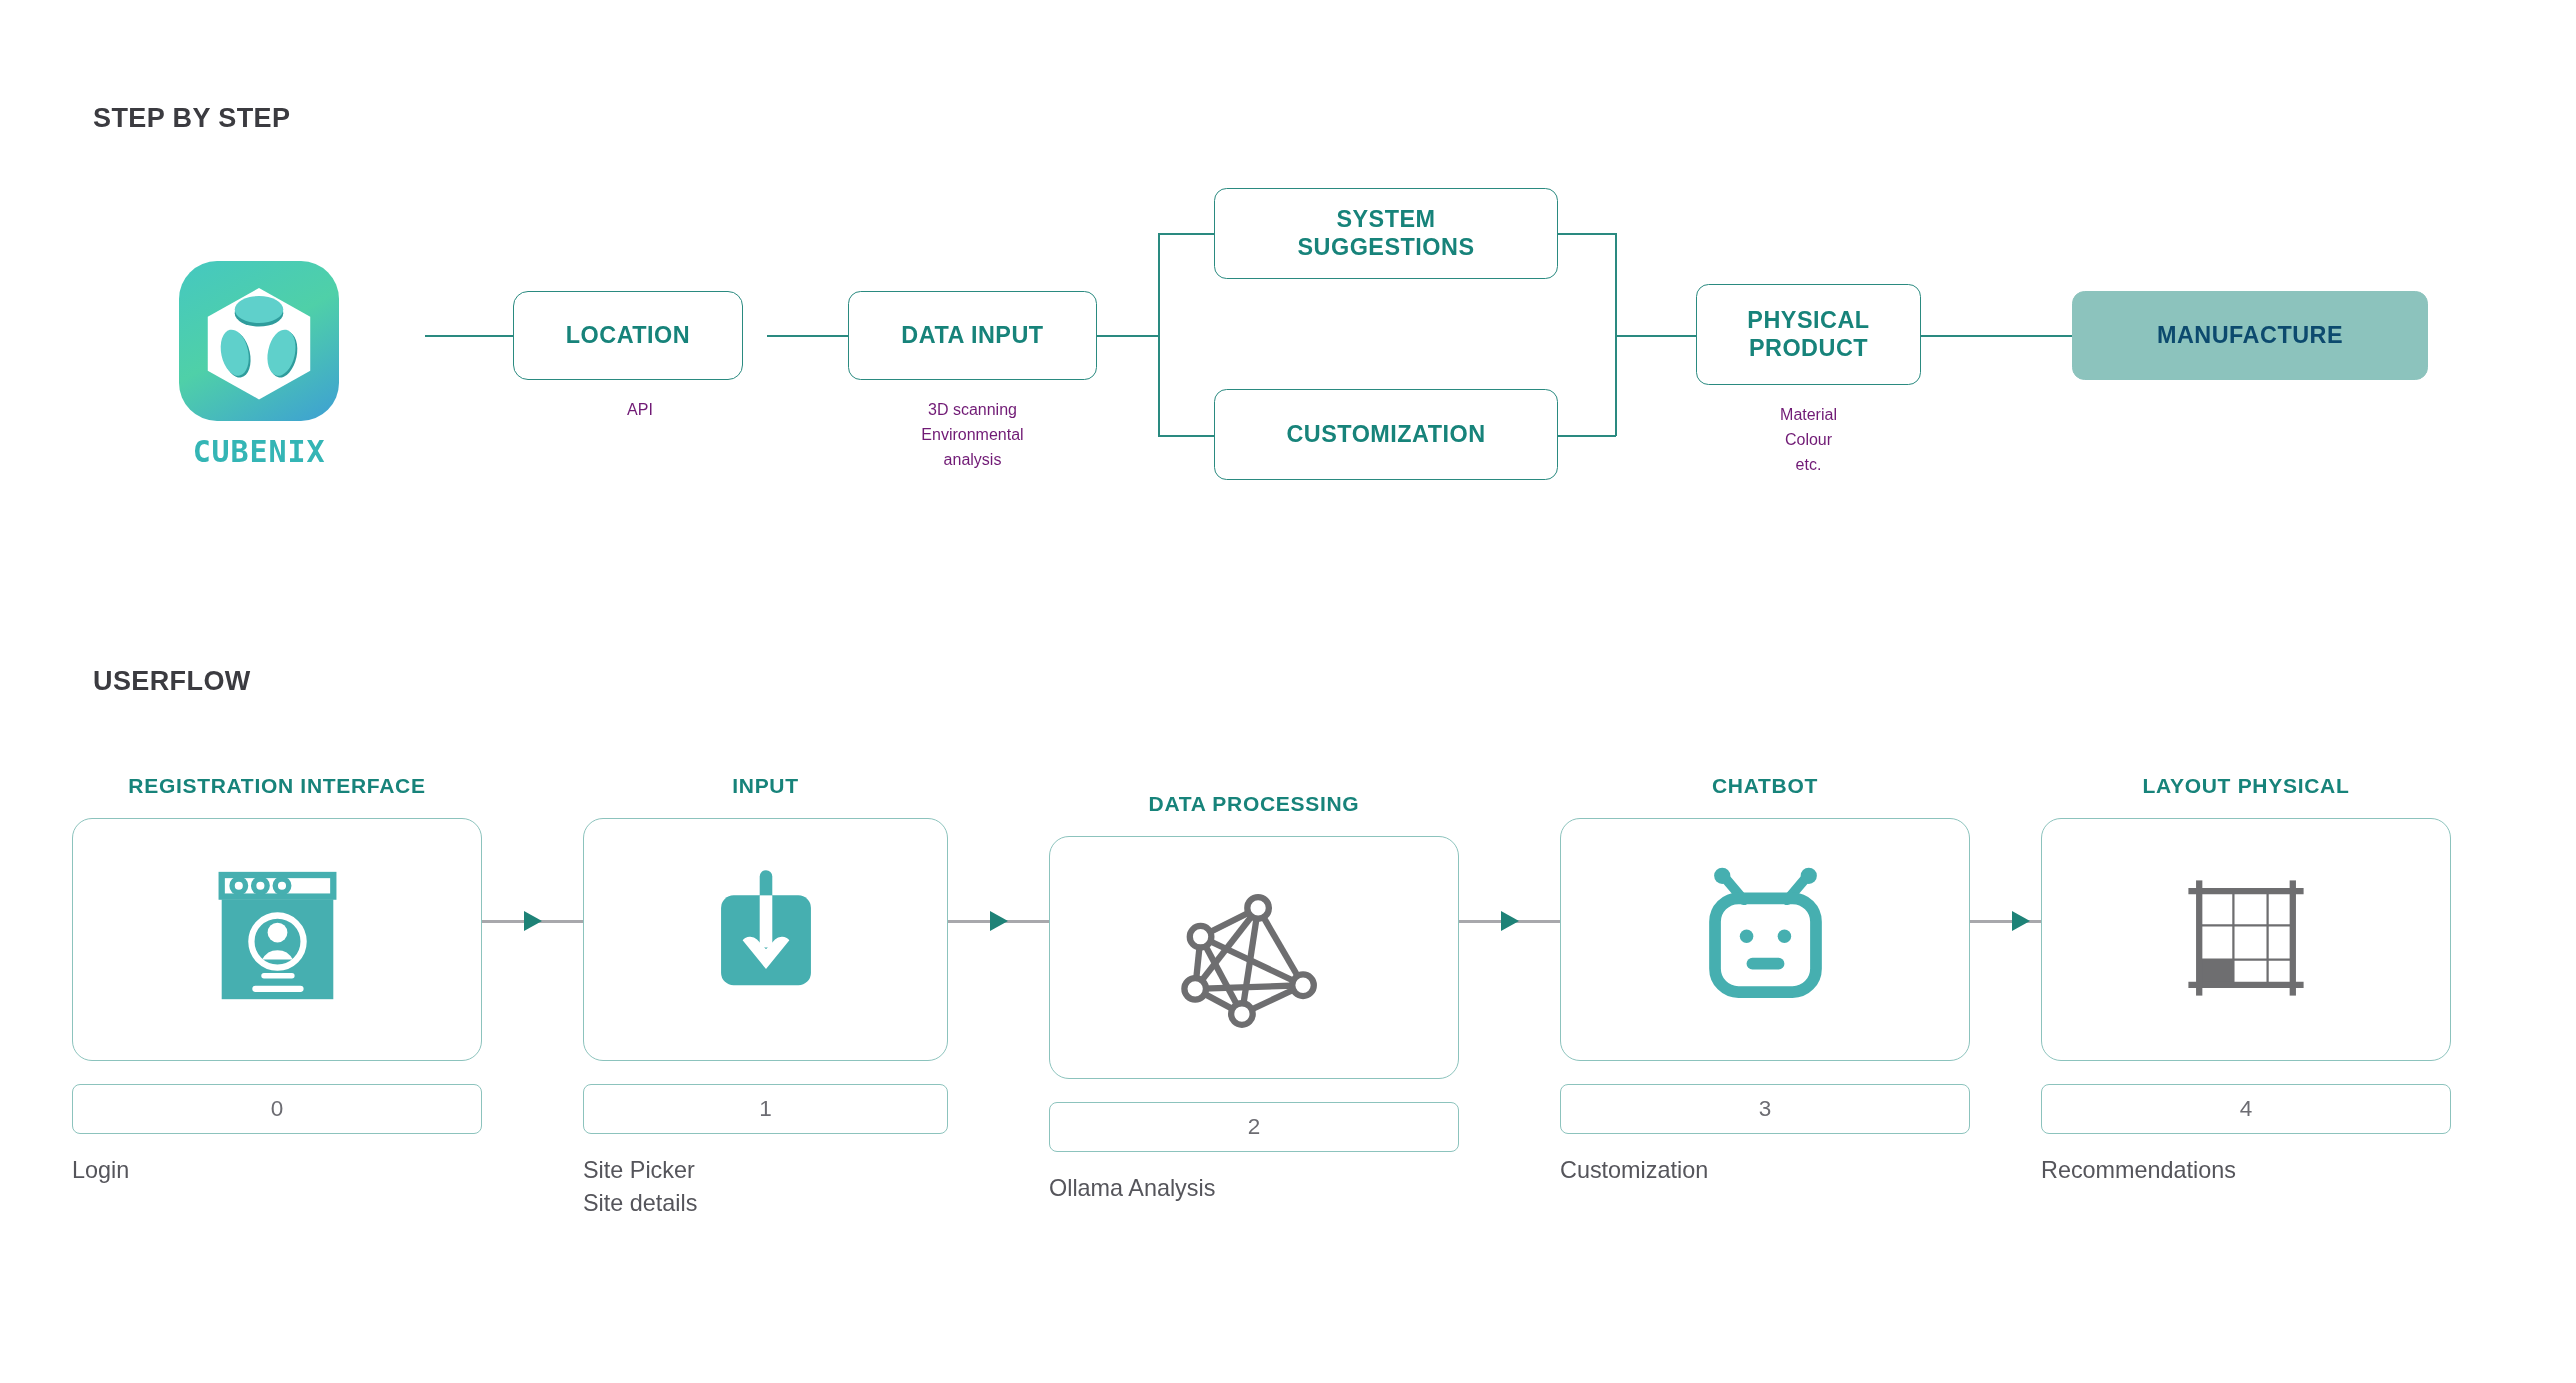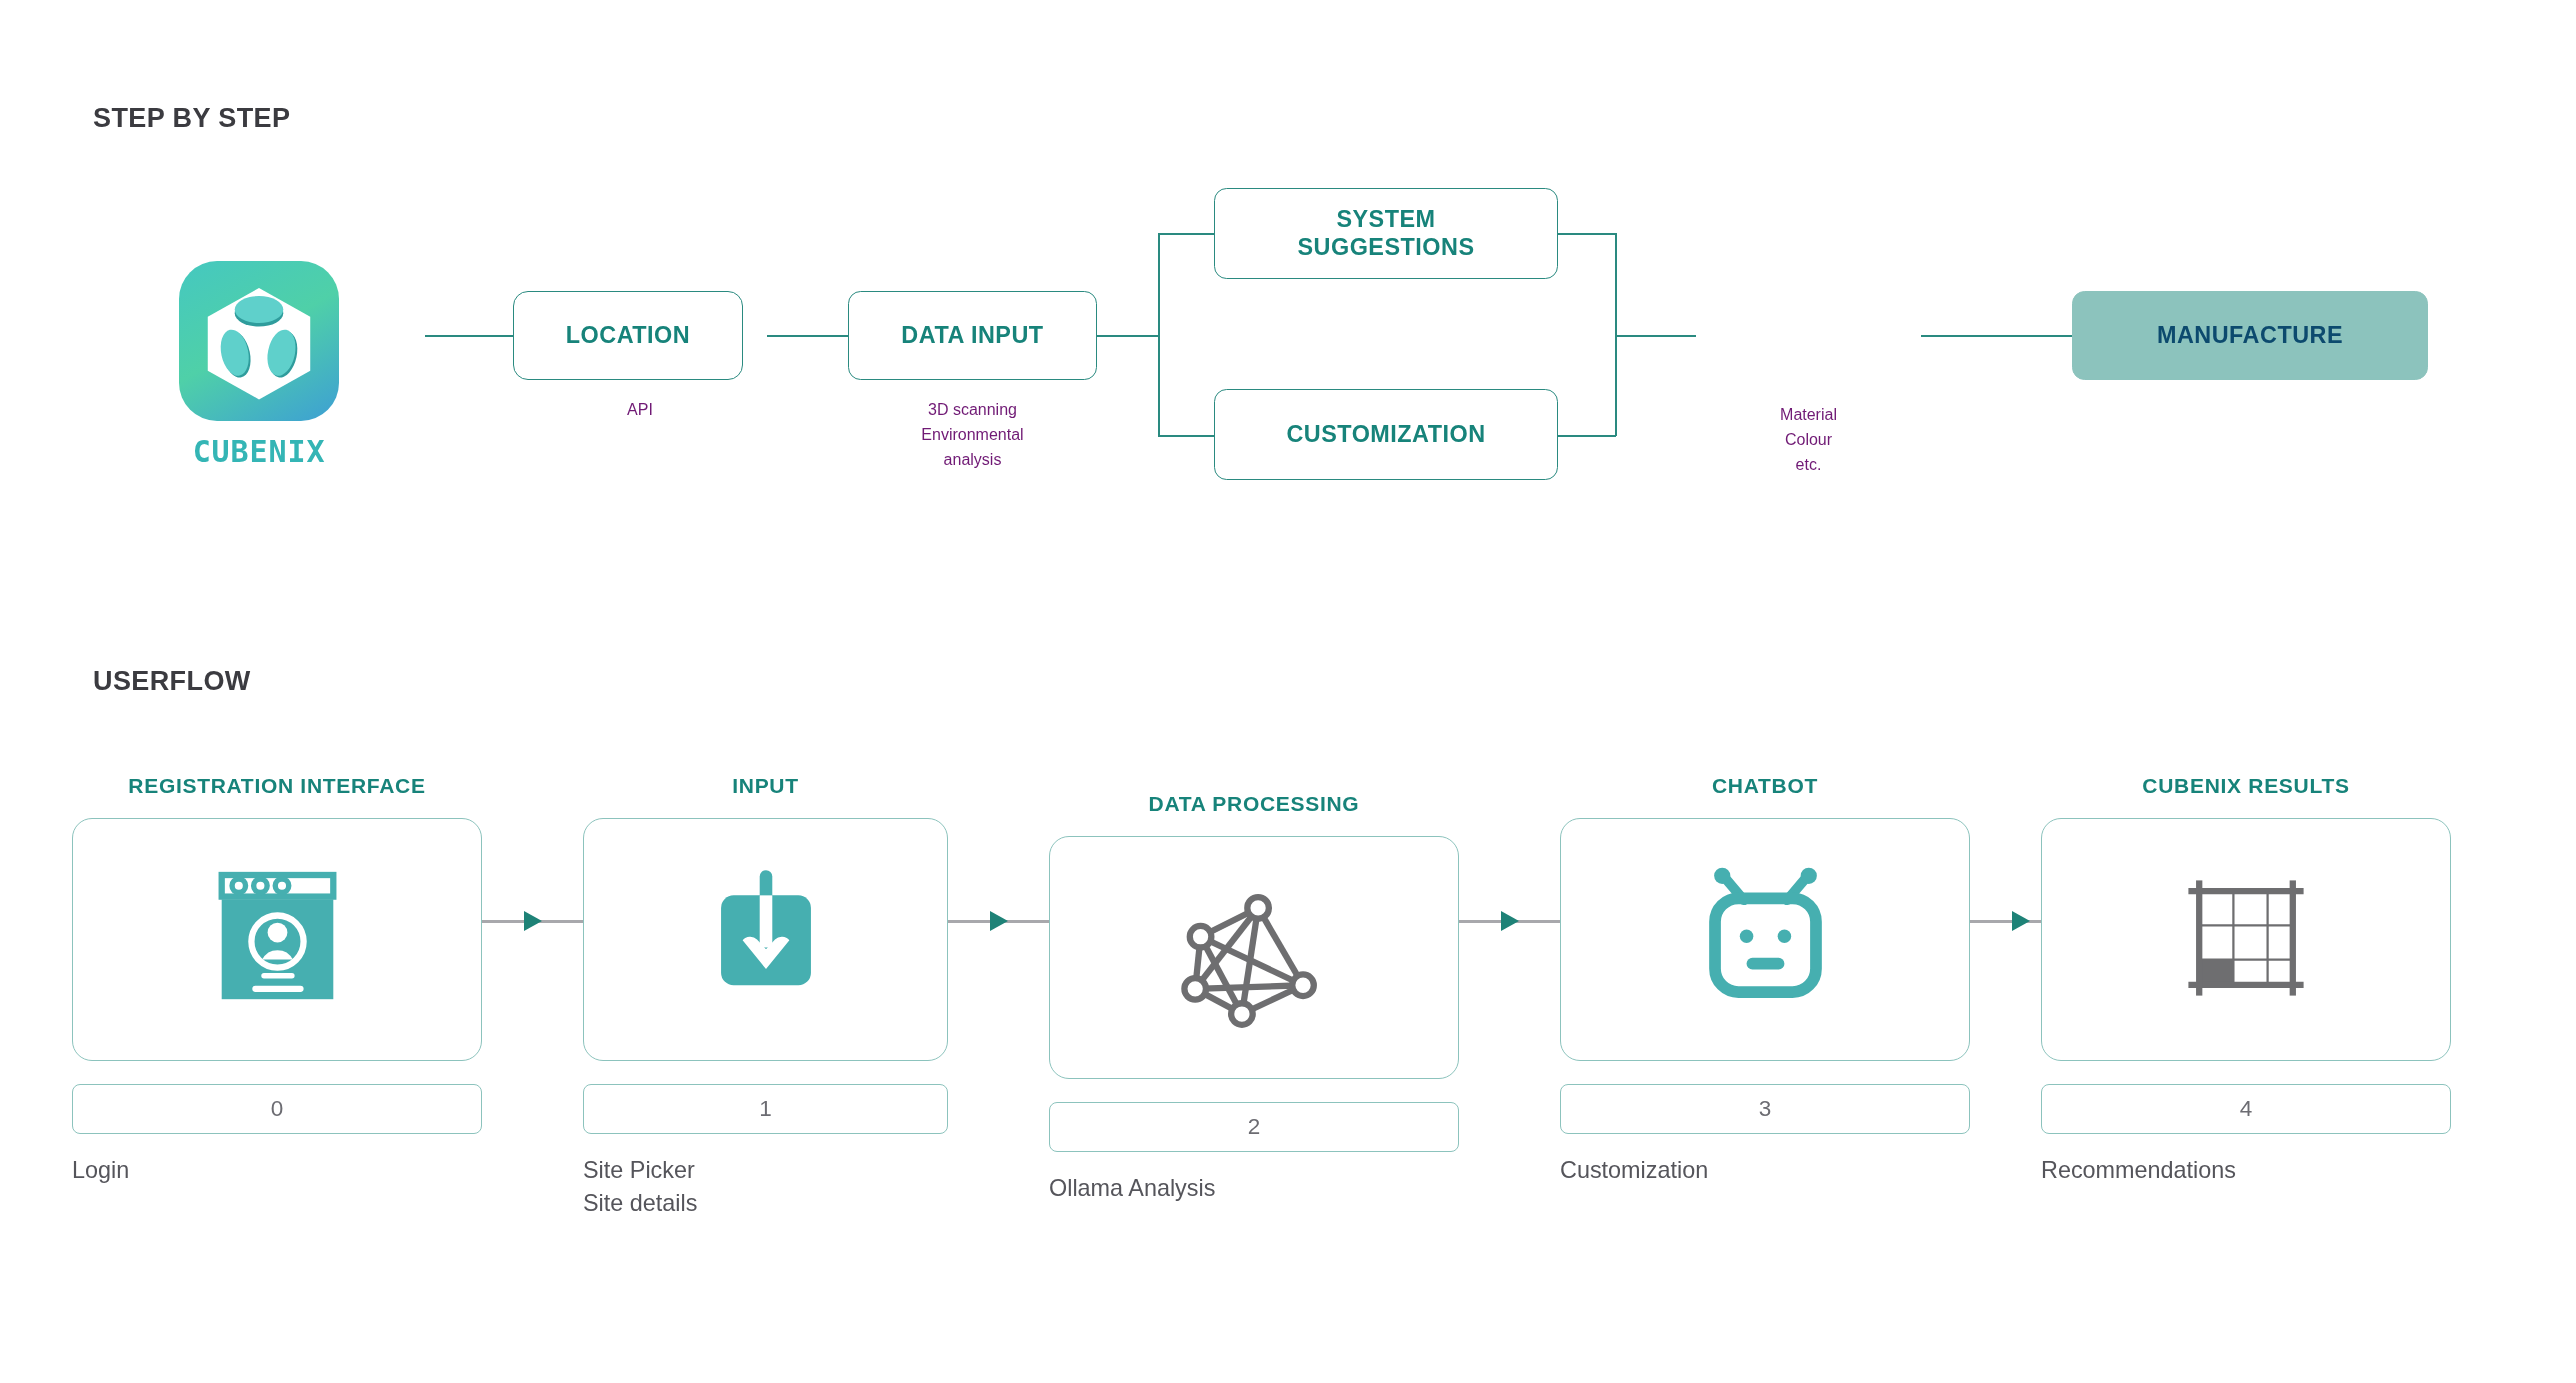--- a/index.html
+++ b/index.html
@@ -213,20 +213,22 @@
   <div class="fbox" id="box-system" style="left:1214px; top:26px; width:344px; height:91px; white-space:pre-line;">SYSTEM
 SUGGESTIONS</div>
 
   <div class="fbox" id="box-custom" style="left:1214px; top:227px; width:344px; height:91px;">CUSTOMIZATION</div>
 
   <div class="ln h" style="left:1557px; top:71px;  width:59px;"></div>
   <div class="ln h" style="left:1557px; top:273px; width:59px;"></div>
   <div class="ln v" style="left:1615px; top:71px;  height:203px;"></div>
   <div class="ln h" style="left:1615px; top:173px; width:81px;"></div>
 
+  <div class="fbox" id="box-physical" style="left:1696px; top:122px; width:225px; height:101px; white-space:pre-line;">PHYSICAL
+PRODUCT</div>
   <div class="fsub" style="left:1696px; top:241px; width:225px; white-space:pre-line;">Material
 Colour
 etc.</div>
 
   <div class="ln h" style="left:1921px; top:173px; width:151px;"></div>
 
   <div class="fbox filled" id="box-manufacture" style="left:2072px; top:129px; width:356px; height:89px;">MANUFACTURE</div>
 </div>
 
 <div id="user-flow">
@@ -337,21 +339,21 @@
     <div class="uf-badge">3</div>
     <div class="uf-cap">Customization</div>
   </div>
 
   <div class="uf-arrow" style="left:1970px; width:101px;">
     <div class="stem"></div>
     <div class="head"></div>
   </div>
 
   <div class="uf-col" style="left:2041px; width:410px;">
-    <div class="uf-head">CUBENIX RESULTS</div>
+    <div class="uf-head">LAYOUT PHYSICAL</div>
     <div class="uf-card">
       <span>
         <svg width="144" height="144" viewBox="0 0 160 160">
           <g stroke="#6e6e70" stroke-width="2.5">
             <line x1="28" y1="66" x2="132" y2="66"></line>
             <line x1="28" y1="104" x2="132" y2="104"></line>
             <line x1="66" y1="28" x2="66" y2="132"></line>
             <line x1="104" y1="28" x2="104" y2="132"></line>
           </g>
           <rect x="28" y="104" width="38" height="28" fill="#6e6e70"></rect>

